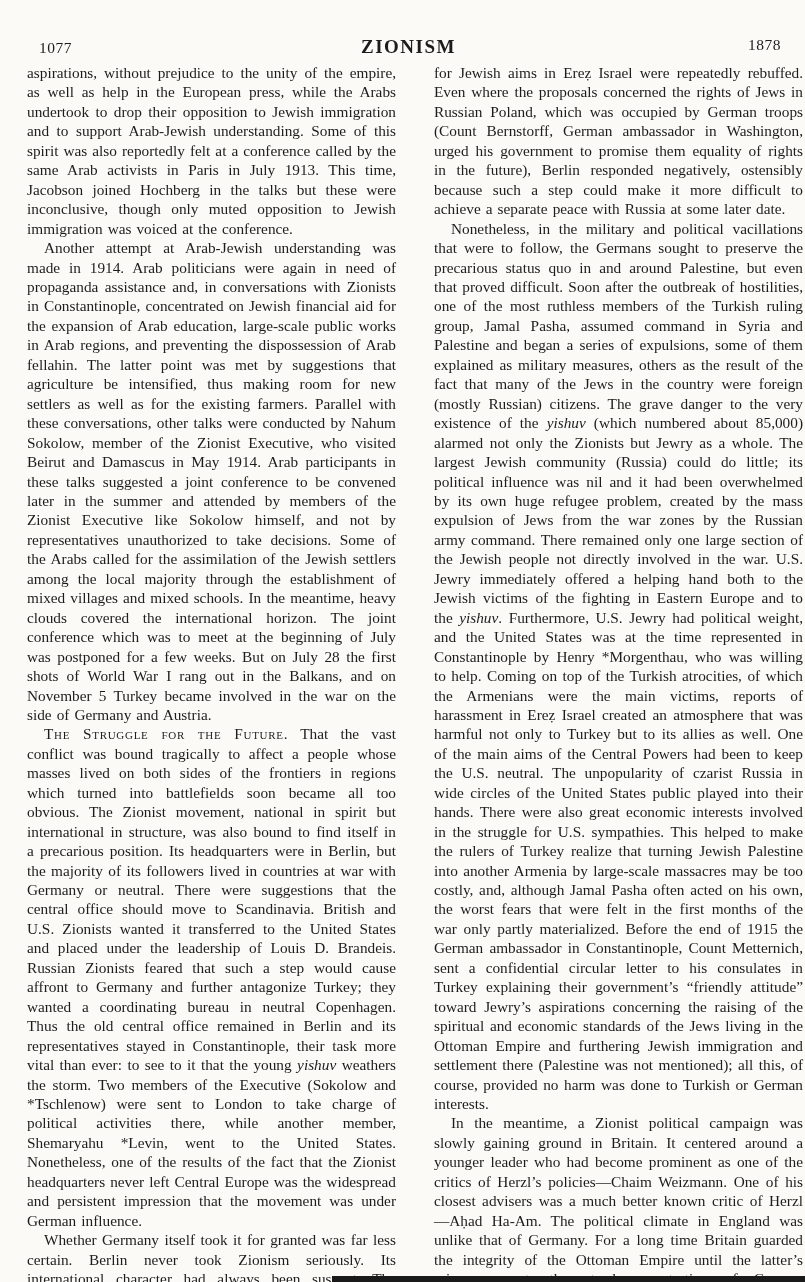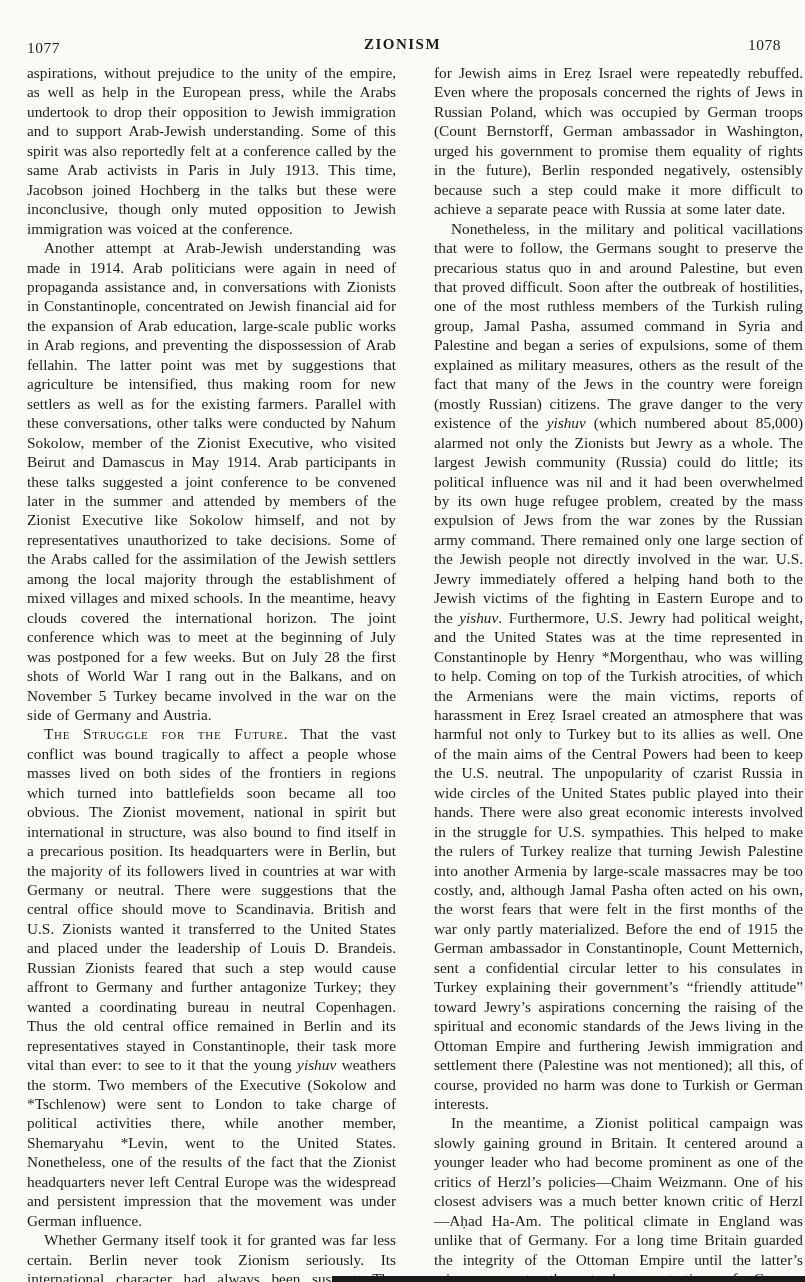--- a/index.html
+++ b/index.html
@@ -9,34 +9,34 @@
     font-family: "Liberation Serif", "DejaVu Serif", serif;
   }
   .page {
     position: relative;
     width: 805px; height: 1282px;
     background: #fbfaf7;
     color: #1c1c1c;
     overflow: hidden;
   }
   .running-head {
-    position: absolute; top: 36px; left: 0; right: 0; height: 24px;
+    position: absolute; top: 36px; left: 12px; right: 0; height: 24px;
   }
   .pagenum-left {
     position: absolute; left: 27px; top: 3px;
     font-size: 15.5px; letter-spacing: 0.5px;
   }
   .pagenum-right {
     position: absolute; right: 24px; top: 0;
     font-size: 15.5px; letter-spacing: 0.5px;
   }
   .head-title {
     position: absolute; left: 0; right: 0; top: 0;
     text-align: center;
-    font-size: 15px; font-weight: bold; letter-spacing: 1.5px;
+    font-size: 19px; font-weight: bold; letter-spacing: 1.5px;
   }
   .column {
     position: absolute; top: 63px;
     width: 369px; height: 1205px;
     text-align: justify;
     text-justify: inter-word;
     font-size: 15.3px;
     line-height: 19.45px;
     word-spacing: 1.2px;
   }
@@ -52,21 +52,21 @@
   }
 </style>
 </head>
 <body>
 
 <div class="page">
 
   <div class="running-head">
     <span class="pagenum-left">1077</span>
     <div class="head-title">ZIONISM</div>
-    <span class="pagenum-right">1078</span>
+    <span class="pagenum-right">1878</span>
   </div>
 
   <div class="column column-left">
       <p class="para"><span>aspirations, without prejudice to the unity of the empire, as well as help in the European press, while the Arabs undertook to drop their opposition to Jewish immigration and to support Arab-Jewish understanding. Some of this spirit was also reportedly felt at a conference called by the same Arab activists in Paris in July 1913. This time, Jacobson joined Hochberg in the talks but these were inconclusive, though only muted opposition to Jewish immigration was voiced at the conference.</span></p>
       <p class="para indent"><span>Another attempt at Arab-Jewish understanding was made in 1914. Arab politicians were again in need of propaganda assistance and, in conversations with Zionists in Constantinople, concentrated on Jewish financial aid for the expansion of Arab education, large-scale public works in Arab regions, and preventing the dispossession of Arab fellahin. The latter point was met by suggestions that agriculture be intensified, thus making room for new settlers as well as for the existing farmers. Parallel with these conversations, other talks were conducted by Nahum Sokolow, member of the Zionist Executive, who visited Beirut and Damascus in May 1914. Arab participants in these talks suggested a joint conference to be convened later in the summer and attended by members of the Zionist Executive like Sokolow himself, and not by representatives unauthorized to take decisions. Some of the Arabs called for the assimilation of the Jewish settlers among the local majority through the establishment of mixed villages and mixed schools. In the meantime, heavy clouds covered the international horizon. The joint conference which was to meet at the beginning of July was postponed for a few weeks. But on July 28 the first shots of World War I rang out in the Balkans, and on November 5 Turkey became involved in the war on the side of Germany and Austria.</span></p>
       <p class="para indent"><span class="smallcaps">The Struggle for the Future.</span><span> That the vast conflict was bound tragically to affect a people whose masses lived on both sides of the frontiers in regions which turned into battlefields soon became all too obvious. The Zionist movement, national in spirit but international in structure, was also bound to find itself in a precarious position. Its headquarters were in Berlin, but the majority of its followers lived in countries at war with Germany or neutral. There were suggestions that the central office should move to Scandinavia. British and U.S. Zionists wanted it transferred to the United States and placed under the leadership of Louis D. Brandeis. Russian Zionists feared that such a step would cause affront to Germany and further antagonize Turkey; they wanted a coordinating bureau in neutral Copenhagen. Thus the old central office remained in Berlin and its representatives stayed in Constantinople, their task more vital than ever: to see to it that the young </span><span class="italic">yishuv</span><span> weathers the storm. Two members of the Executive (Sokolow and *Tschlenow) were sent to London to take charge of political activities there, while another member, Shemaryahu *Levin, went to the United States. Nonetheless, one of the results of the fact that the Zionist headquarters never left Central Europe was the widespread and persistent impression that the movement was under German influence.</span></p>
       <p class="para indent"><span>Whether Germany itself took it for granted was far less certain. Berlin never took Zionism seriously. Its international character had always been suspect. The recent struggle of the </span></p>
     </div>
 
   <div class="column column-right">

